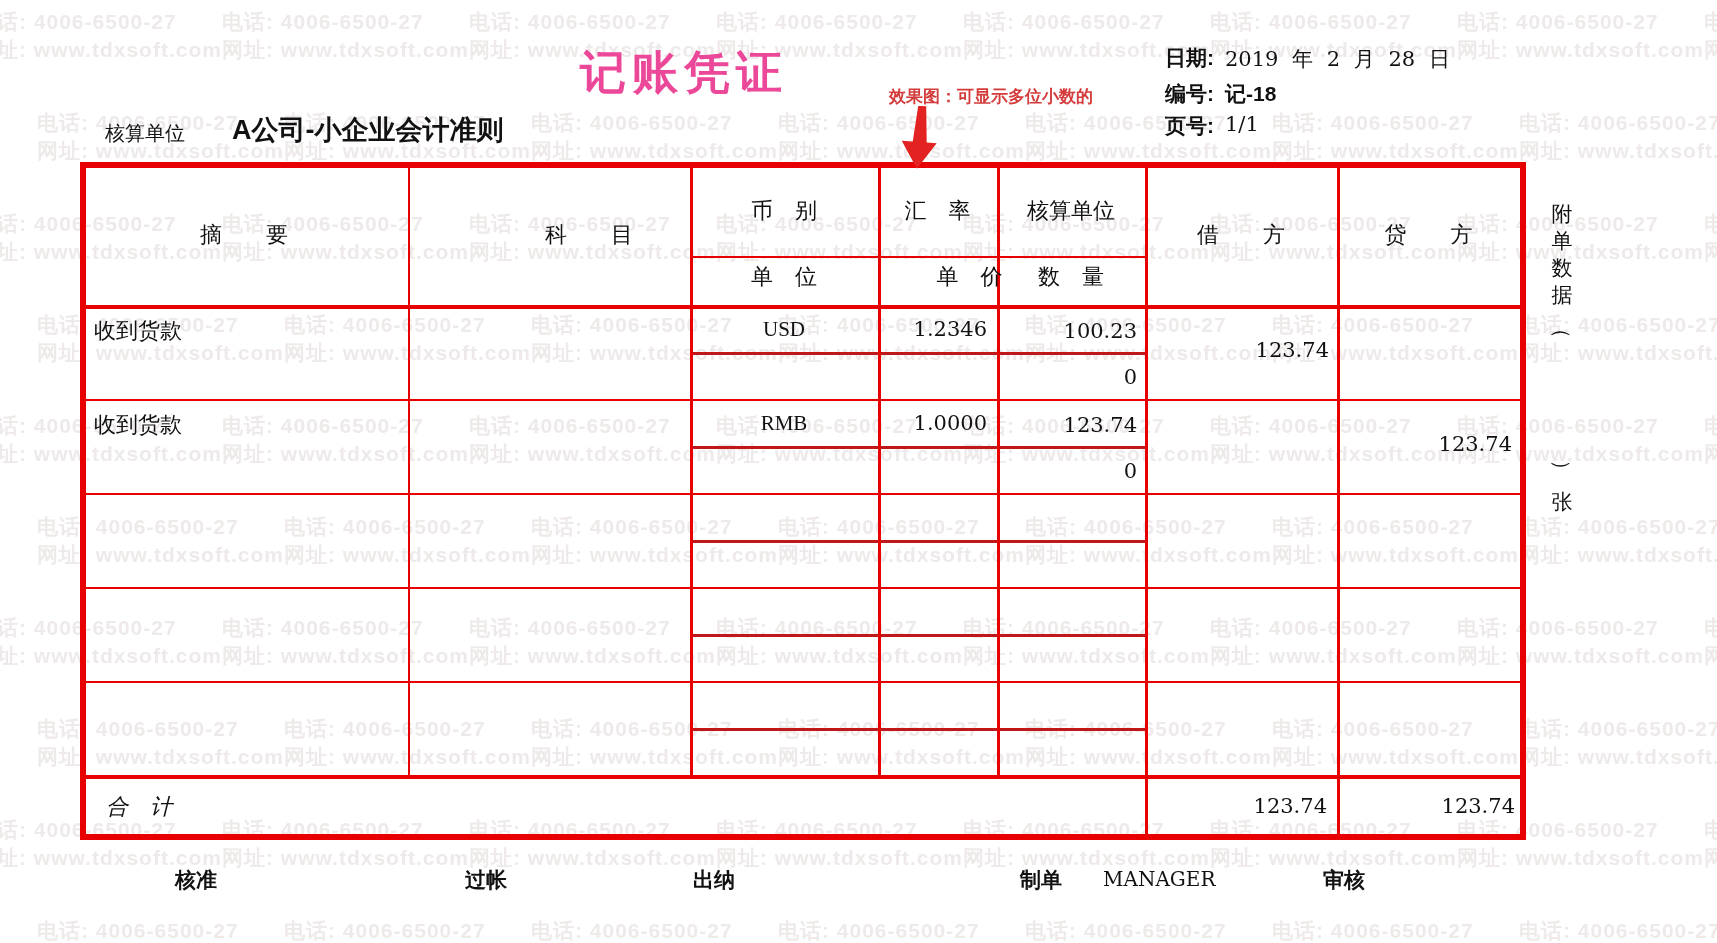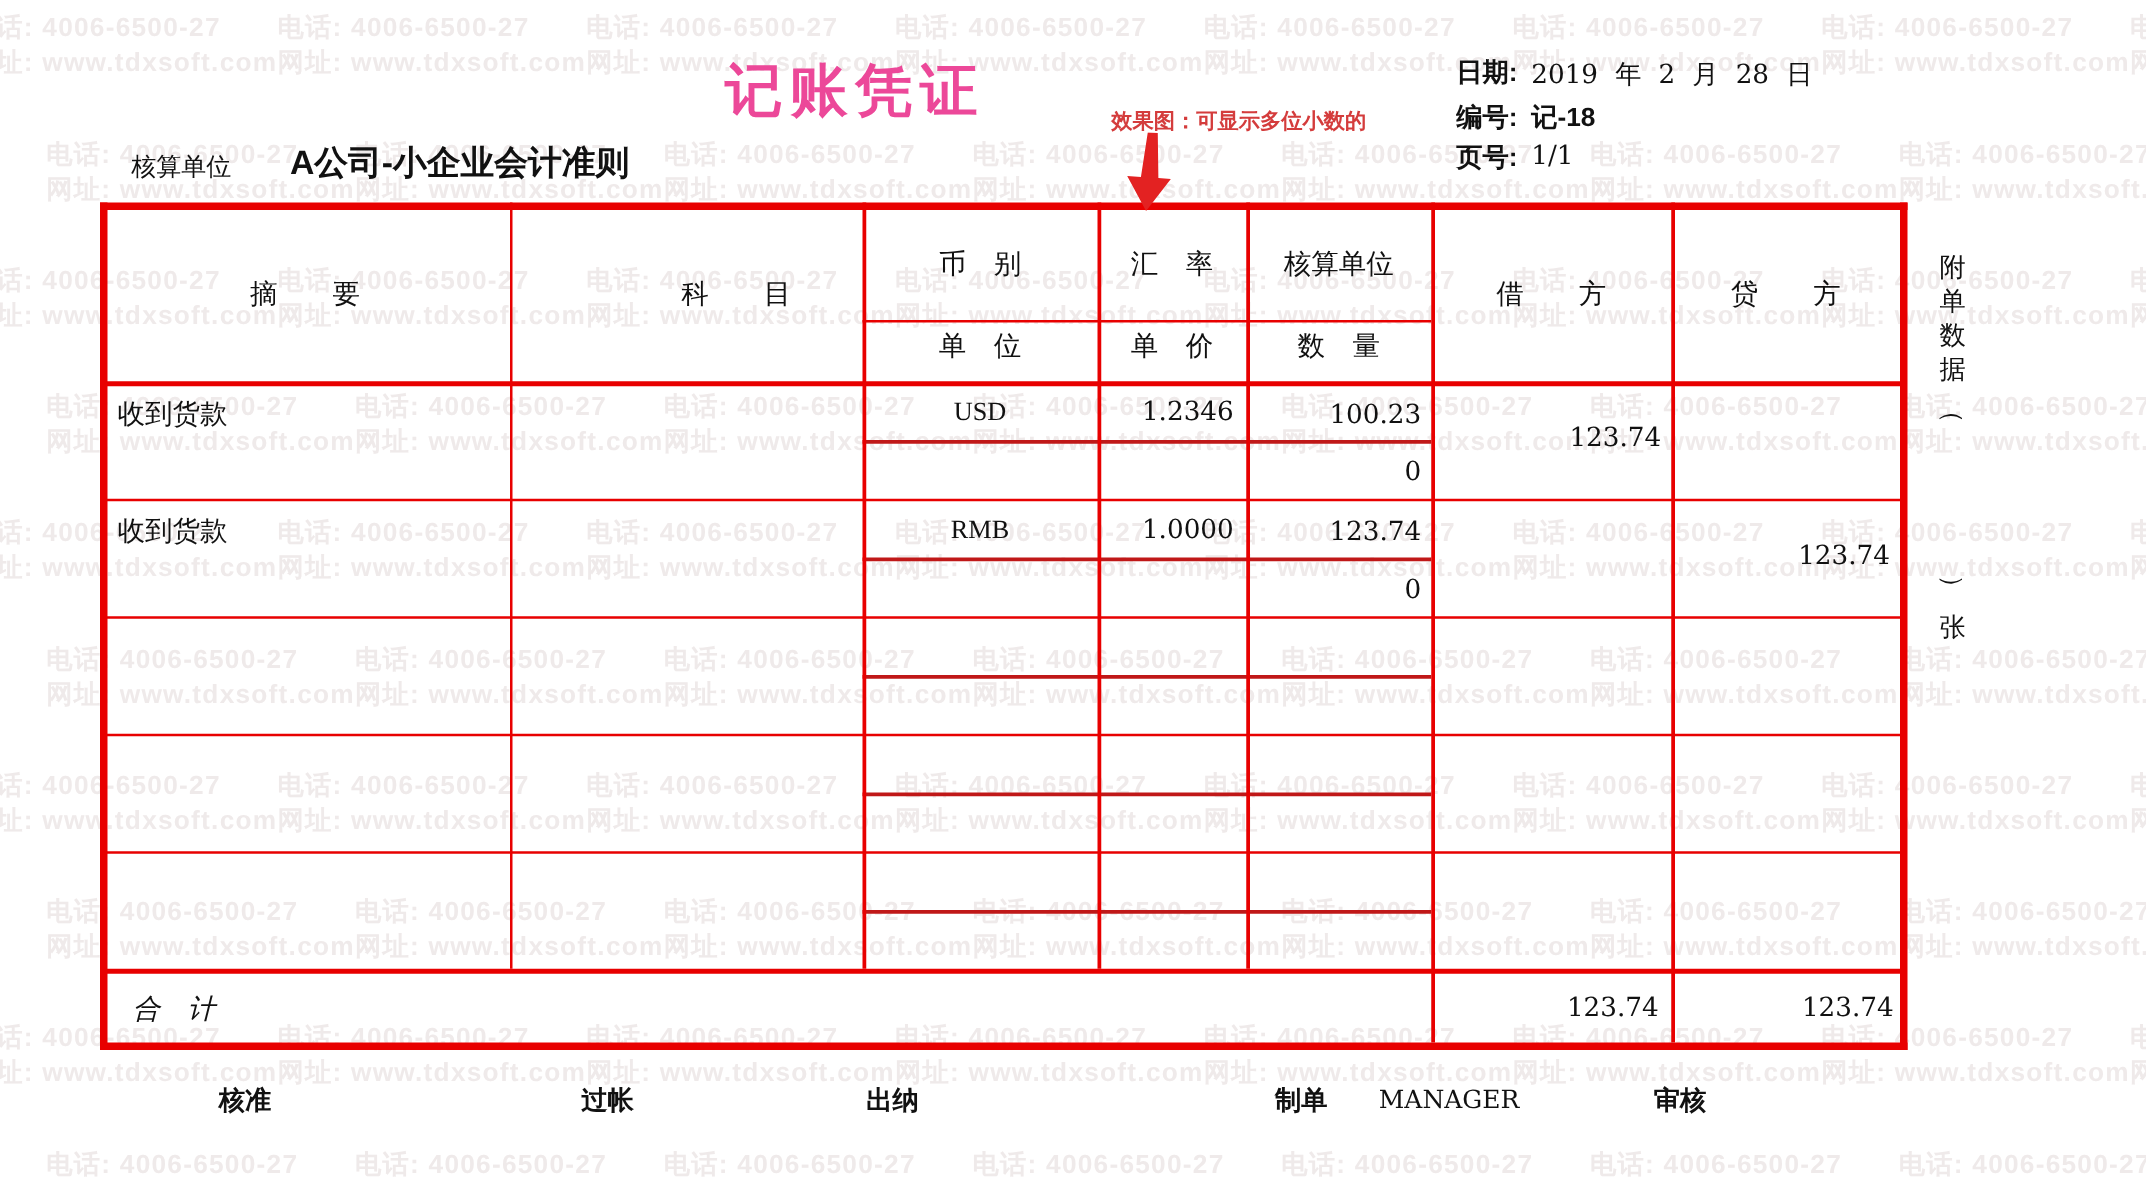--- a/index.html
+++ b/index.html
@@ -206,21 +206,21 @@
   <div class="txt meta-value" style="left:1225px;top:80px;font-family:'Liberation Sans',sans-serif;font-weight:bold;">记-18</div>
 
   <div class="txt meta-label" style="left:1165px;top:112px;">页号:</div>
   <div class="txt meta-value" style="left:1225px;top:112px;">1/1</div>
 
   <div class="txt hdr-label" style="left:80px;top:220px;width:328px;">摘　　要</div>
   <div class="txt hdr-label" style="left:408px;top:220px;width:282px;padding-left:40px;">科　　目</div>
   <div class="txt hdr-label" style="left:690px;top:196px;width:188px;">币　别</div>
   <div class="txt hdr-label" style="left:690px;top:262px;width:188px;">单　位</div>
   <div class="txt hdr-label" style="left:878px;top:196px;width:119px;">汇　率</div>
-  <div class="txt hdr-label" style="left:878px;top:262px;width:119px;">单　价</div>
+  <div class="txt hdr-label" style="left:878px;top:262px;width:119px;padding-left:32px;">单　价</div>
   <div class="txt hdr-label" style="left:997px;top:196px;width:148px;">核算单位</div>
   <div class="txt hdr-label" style="left:997px;top:262px;width:148px;">数　量</div>
   <div class="txt hdr-label" style="left:1145px;top:220px;width:192px;">借　　方</div>
   <div class="txt hdr-label" style="left:1337px;top:220px;width:183px;">贷　　方</div>
 
   <div class="txt cell-text" style="left:106px;top:792px;font-style:italic;">合　计</div>
   <div class="txt num" style="left:1145px;top:794px;width:182px;font-size:21px;">123.74</div>
   <div class="txt num" style="left:1337px;top:794px;width:178px;font-size:21px;">123.74</div>
 
   <div class="txt footer-label" style="left:175px;top:866px;">核准</div>

